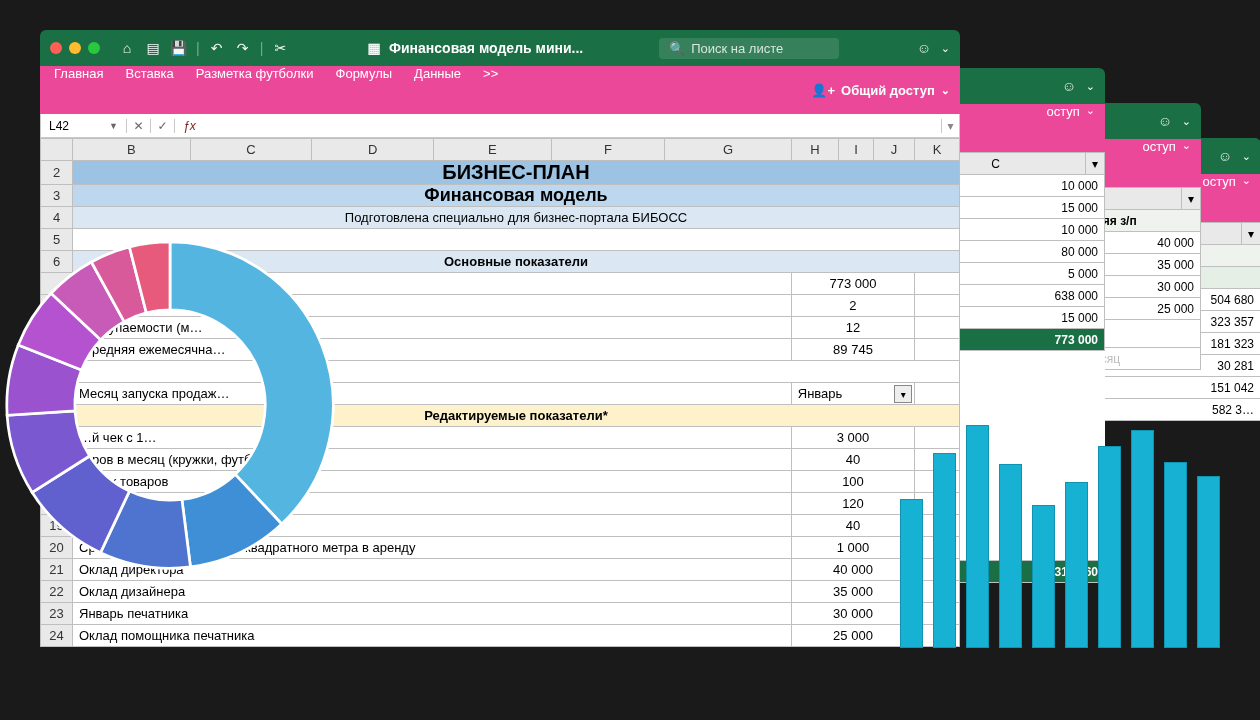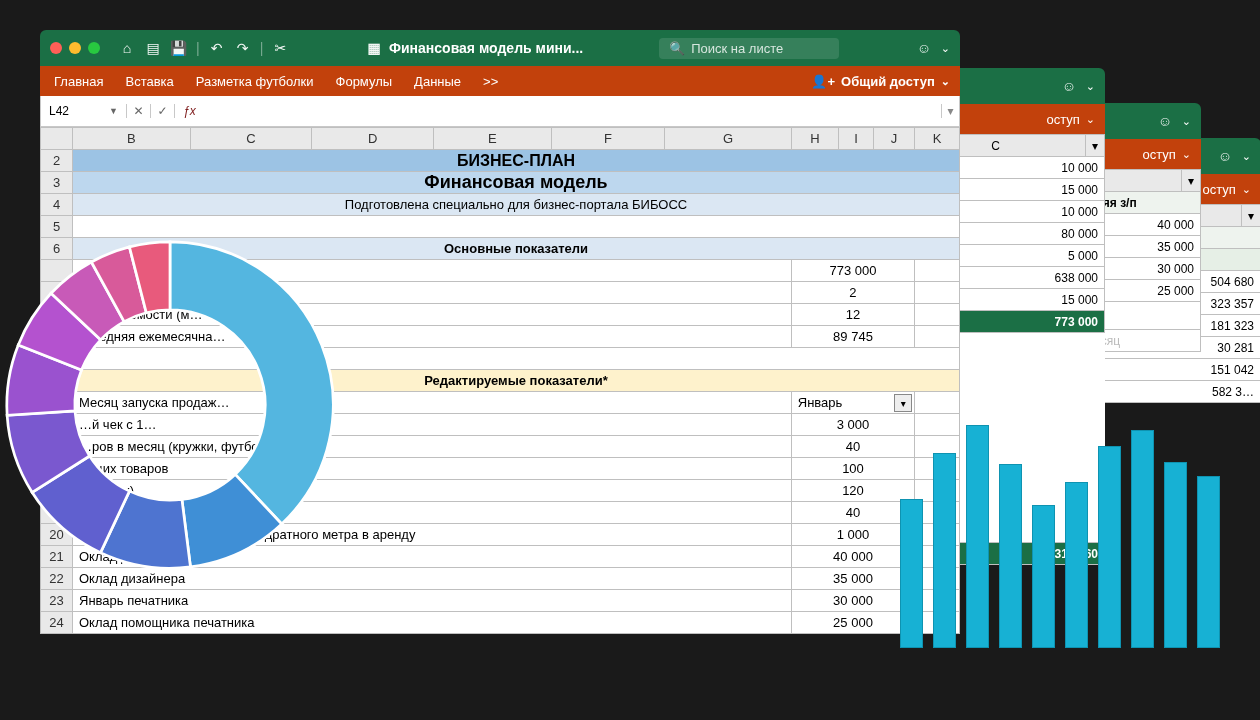--- a/index.html
+++ b/index.html
@@ -18,22 +18,22 @@
   .win1 { left: 40px;   top:  30px; width: 920px; }
 
   .titlebar {
     background: #1b6f45; height: 36px;
     display: flex; align-items: center; padding: 0 10px;
     gap: 8px; color: #fff; font-size: 14px;
     border-radius: 6px 6px 0 0;
   }
   .titlebar.small { justify-content: flex-end; }
   .ribbonbar {
-    background: #c2410c; height: 30px;
-    display: flex; align-items: center; padding: 0 10px;
+    background: #ec4899; height: 48px;
+    display: flex; padding: 0 10px;
     gap: 6px; color: #fff; font-size: 13px;
     justify-content: flex-end;
   }
   .ribbonbar.main { justify-content: flex-start; gap: 22px; padding-left: 14px; }
   .traffic { display: flex; gap: 7px; margin-right: 10px; }
   .traffic span { width: 12px; height: 12px; border-radius: 50%; display: inline-block; }
   .tc-r { background:#ff5f57;} .tc-y{background:#febc2e;} .tc-g{background:#28c840;}
   .tb-icon { width:18px;height:18px;display:inline-flex;align-items:center;justify-content:center;opacity:.95;}
   .tb-sep { color: rgba(255,255,255,.4); }
   .doc-title { display:flex; align-items:center; gap:6px; margin:0 auto; font-weight:600;}
@@ -42,34 +42,34 @@
     display:flex; align-items:center; gap:6px; padding:3px 10px;
     color:rgba(255,255,255,.8); font-size:13px; min-width:180px;
   }
   .smile { margin-left:auto; }
   .ribbon-tab { cursor:pointer; }
   .ribbon-divider { flex:1; }
   .share { display:flex; align-items:center; gap:6px; font-weight:600; }
 
   .formula-bar {
     background:#fff; border:1px solid #c8c8c8; border-top:none;
-    height:31px; display:flex; align-items:center; font-size:12px;
+    height:24px; display:flex; align-items:center; font-size:12px;
   }
   .namebox { width:86px; padding:0 8px; border-right:1px solid #c8c8c8; display:flex; align-items:center; justify-content:space-between;}
   .namebox .dd { color:#666; font-size:9px;}
   .fx-btn { width:24px; text-align:center; color:#666; border-right:1px solid #c8c8c8;}
   .fx-label { font-style:italic; color:#7f1d1d; padding:0 8px;}
   .fx-input { flex:1; padding:0 6px; }
   .fx-expand { width:18px; text-align:center; color:#888; border-left:1px solid #c8c8c8;}
 
   table.sheet { border-collapse:collapse; background:#fff; width:100%; font-size:13px; }
   .sheet th, .sheet td { border:1px solid #bfbfbf; height:22px; padding:0 6px; }
   .sheet th { background:#e9e9e9; font-weight:normal; color:#333; }
   .rowhead { background:#e9e9e9; text-align:center; width:32px; color:#333;}
-  .hdr-blue1 { background:#9cc3e4; text-align:center; font-weight:700; font-size:16px;margin-top:36px;}
+  .hdr-blue1 { background:#9cc3e4; text-align:center; font-weight:700; font-size:20px;margin-top:36px;}
   .hdr-blue2 { background:#bdd7ee; text-align:center; font-weight:700; font-size:18px;}
   .hdr-sub   { background:#dbe7f3; text-align:center; font-size:13px;}
   .hdr-cream { background:#fef2cc; text-align:center; font-weight:600;}
   .val-r { text-align:center; }
   .dd-cell { position:relative; }
   .dd-cell::after {
     content:"▾"; position:absolute; right:2px; top:2px;
     width:16px;height:16px;border:1px solid #888;background:#eee;
     font-size:10px; display:flex;align-items:center;justify-content:center;
   }
@@ -344,27 +344,27 @@
           <td colspan="6">…редняя ежемесячна…</td>
           <td colspan="3" class="val-r">89 745</td>
           <td></td>
         </tr>
     <tr>
           <td class="rowhead"></td>
           <td colspan="10"></td>
         </tr>
     <tr>
           <td class="rowhead"></td>
-          <td colspan="10" class="hdr-cream">Редактируемые показатели*</td>
-        </tr>
-    <tr>
-          <td class="rowhead"></td>
           <td colspan="6">Месяц запуска продаж…</td>
           <td colspan="3" class="dd-cell" style="text-align:left">Январь</td>
           <td></td>
+        </tr>
+    <tr>
+          <td class="rowhead"></td>
+          <td colspan="10" class="hdr-cream">Редактируемые показатели*</td>
         </tr>
     <tr>
           <td class="rowhead"></td>
           <td colspan="6">…й чек с 1…</td>
           <td colspan="3" class="val-r">3 000</td>
           <td></td>
         </tr>
     <tr>
           <td class="rowhead"></td>
           <td colspan="6">…ров в месяц (кружки, футболки и тд)</td>

